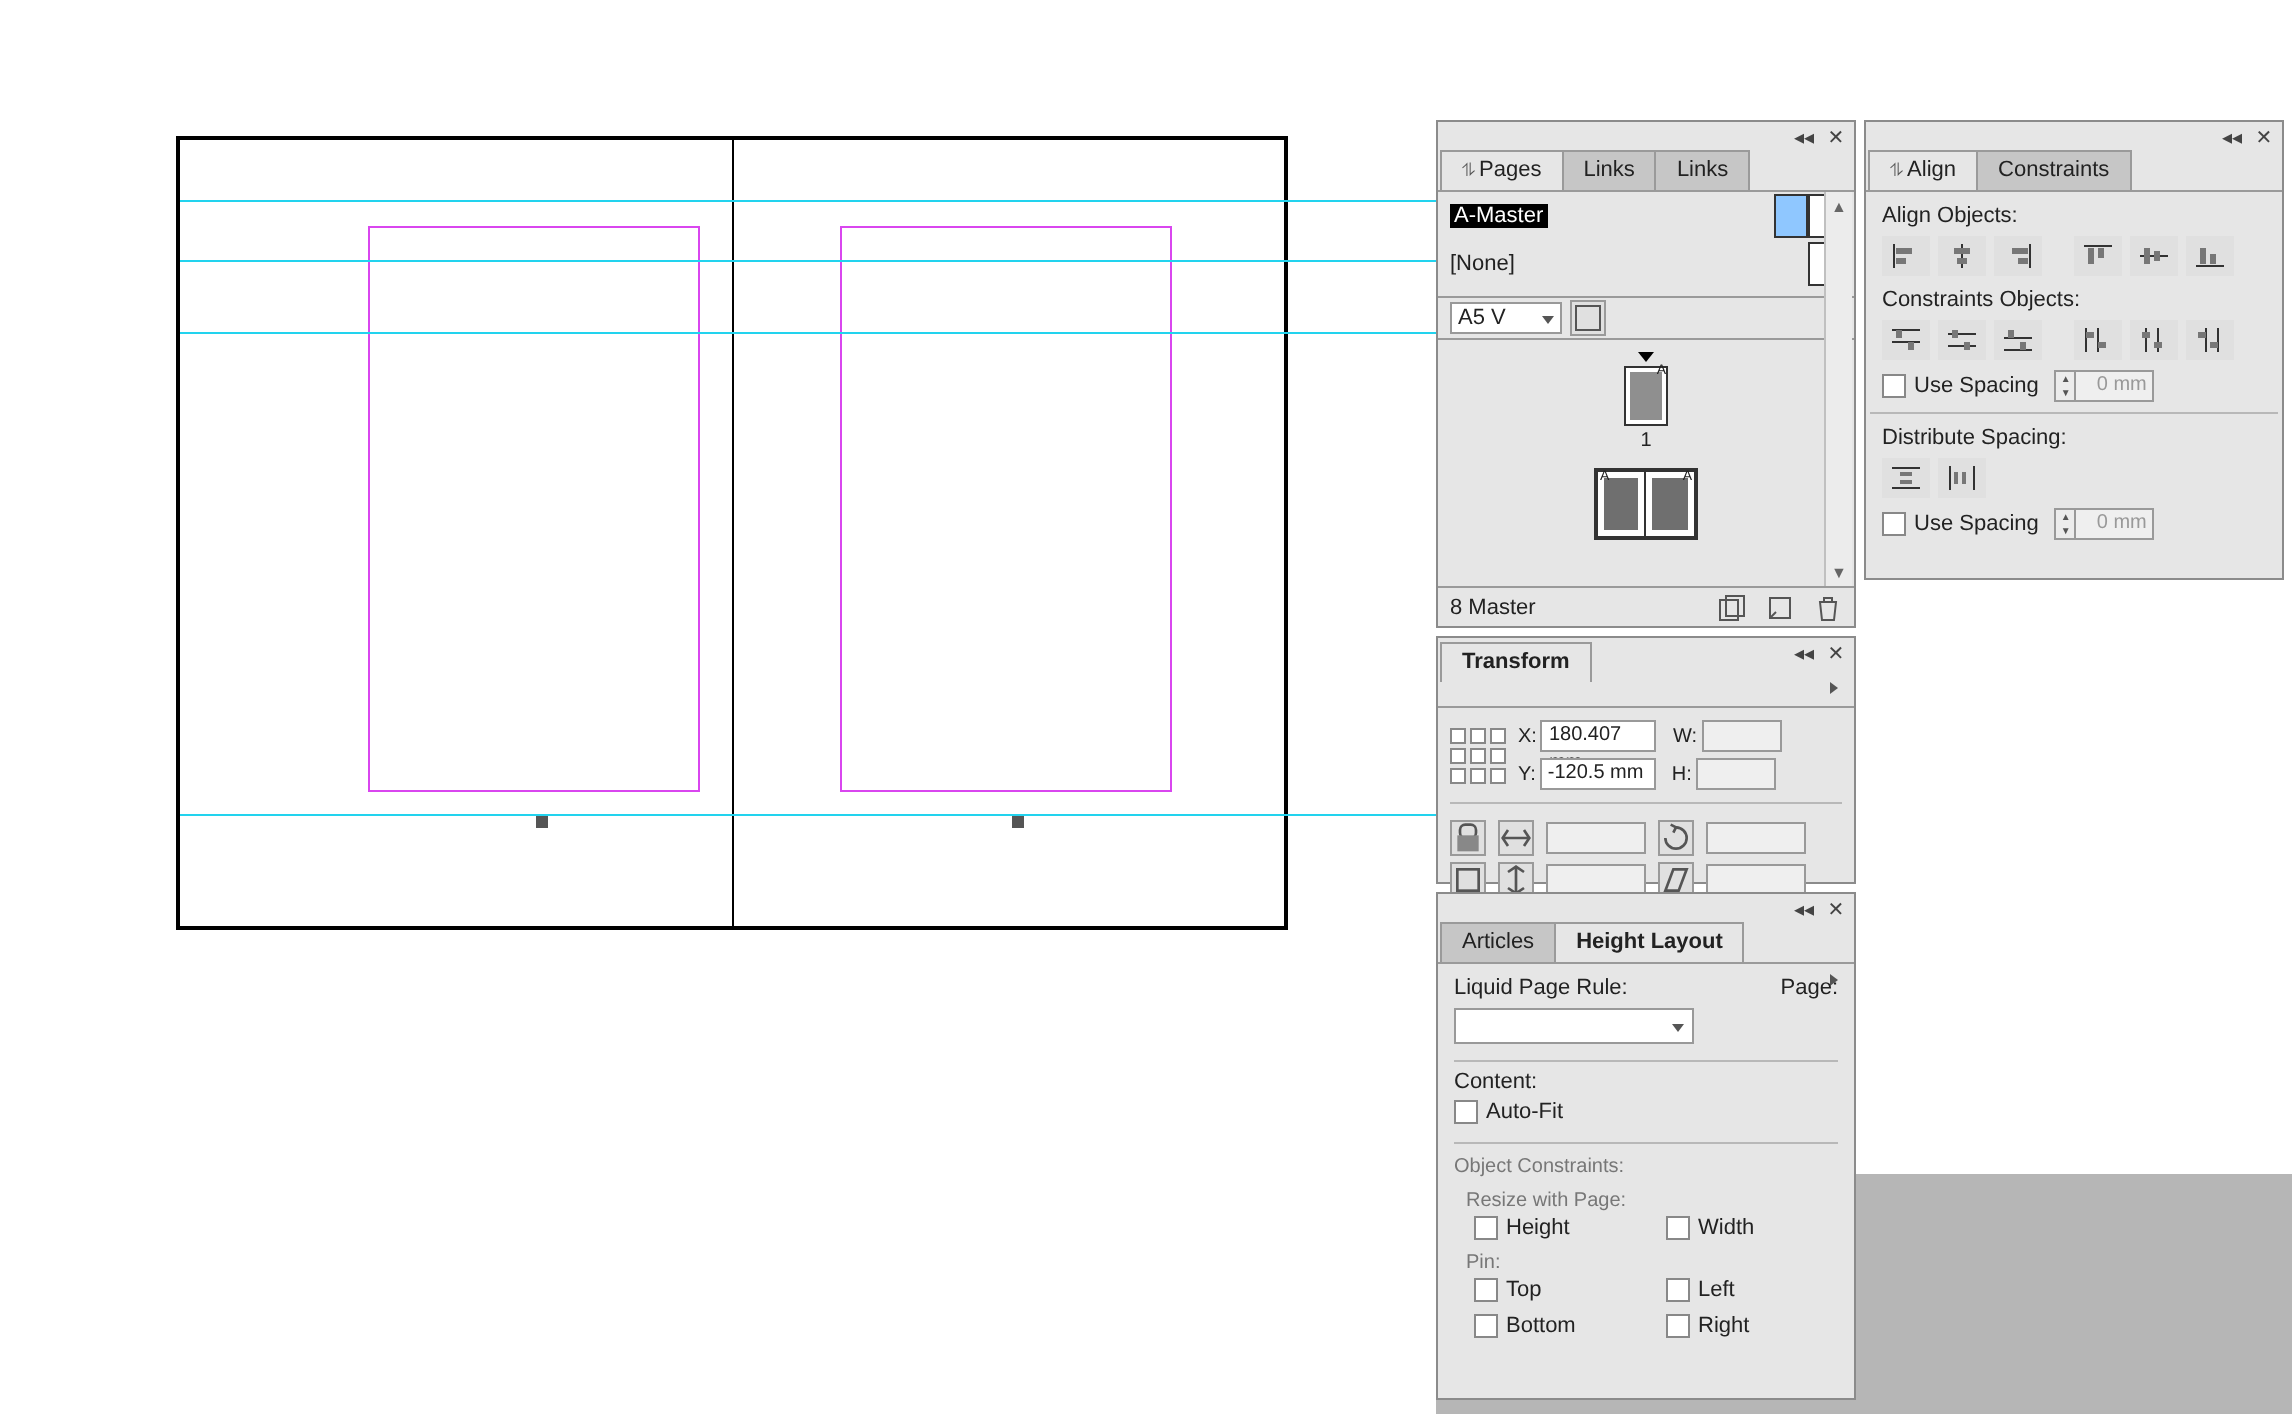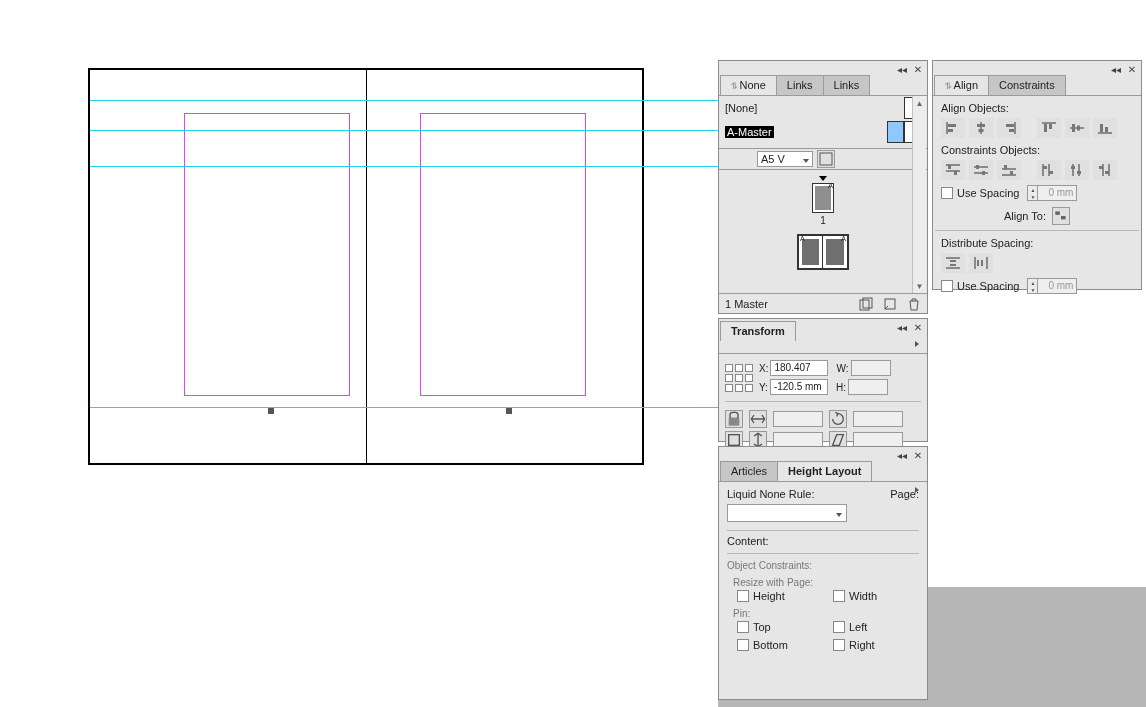--- a/index.html
+++ b/index.html
@@ -42,21 +42,21 @@
   .spinner span { flex: 1; font-size: 5px; display: flex; align-items: center; justify-content: center; color: #555; cursor: pointer; }
   .num-input { width: 40px; height: 16px; border: 1px solid #999; background: #fff; padding: 0 3px; font-size: 10px; line-height: 14px; }
   .num-input.wide { width: 58px; }
   .num-input.disabled { background: #efefef; color: #999; }
   .pg-row { display: flex; align-items: center; justify-content: space-between; height: 24px; padding: 0 6px; }
   .pg-row.selected .pg-label { background: #000; color: #fff; padding: 0 2px; }
   .pg-thumb { width: 17px; height: 22px; border: 1px solid #333; background: #fff; }
   .pg-thumb-pair { display: flex; }
   .pg-thumb-pair .pg-thumb.sel { background: #8fc7ff; }
   .pg-mid { height: 22px; border-top: 1px solid #9a9a9a; border-bottom: 1px solid #9a9a9a; display: flex; align-items: center; padding: 0 6px; gap: 4px; }
-  .pg-mid .dd { width: 56px; height: 16px; border: 1px solid #999; background: #fff; padding: 0 3px; display: flex; align-items: center; justify-content: space-between; font-size: 10px; cursor: pointer; margin-left: 32px; }
+  .pg-mid .dd { width: 56px; height: 16px; border: 1px solid #999; background: #fff; padding: 0 3px; display: flex; align-items: center; justify-content: space-between; font-size: 10px; cursor: pointer; }
   .pg-big { padding: 6px; display: flex; flex-direction: column; align-items: center; gap: 8px; }
   .big-thumb { width: 22px; height: 30px; border: 1px solid #333; background: #fff; position: relative; }
   .big-thumb.single::before { content: ""; position: absolute; inset: 2px; background: #8f8f8f; }
   .big-thumb.single::after { content: "A"; position: absolute; right: 0; top: -2px; font-size: 7px; }
   .big-spread { display: flex; border: 2px solid #333; }
   .big-spread .big-thumb { border: none; border-right: 1px solid #333; width: 24px; height: 32px; }
   .big-spread .big-thumb:last-child { border-right: none; }
   .big-spread .big-thumb::before { content: ""; position: absolute; inset: 3px; background: #6f6f6f; }
   .big-spread .big-thumb .corner { position: absolute; font-size: 7px; top: -1px; }
   .pg-footer { position: absolute; left: 0; right: 0; bottom: 0; height: 20px; border-top: 1px solid #9a9a9a; display: flex; align-items: center; justify-content: space-between; padding: 0 6px; font-size: 10px; }
@@ -102,38 +102,38 @@
     <div class="page-tick" style="left:416px; top:338px"></div>
   </div>
 </div>
 
 <div class="panel" style="left:718px; top:60px; width:210px; height:254px">
   <div class="panel-ctl">
     <div class="ctl-btn">◂◂</div>
     <div class="ctl-btn">✕</div>
   </div>
   <div class="tabs">
-    <div class="tab active updown"><span>None</span></div>
+    <div class="tab active updown"><span>Pages</span></div>
     <div class="tab">Links</div>
     <div class="tab">Links</div>
   </div>
   <div class="flyout"></div>
 
   <div class="panel-body">
-    <div class="pg-row">
-      <span class="pg-label">[None]</span>
-      <div class="pg-thumb"></div>
-    </div>
     <div class="pg-row selected">
       <span class="pg-label">A-Master</span>
       <div class="pg-thumb-pair">
         <div class="pg-thumb sel"></div>
         <div class="pg-thumb"></div>
       </div>
     </div>
+    <div class="pg-row">
+      <span class="pg-label">[None]</span>
+      <div class="pg-thumb"></div>
+    </div>
 
     <div class="pg-mid" style="margin-top:4px">
       <div class="dd">
         <span>A5 V</span>
         <span class="tri-down"></span>
       </div>
       <div class="mini-btn">
           <svg viewBox="0 0 16 16">
             <rect x="2" y="2" width="12" height="12" fill="none" stroke="#555"></rect>
           </svg>
@@ -155,21 +155,21 @@
           </div>
       </div>
     </div>
 
     <div class="scrollbar" style="top:0; bottom:20px">
       <div class="sb-btn">▲</div>
       <div class="sb-btn" style="position:absolute;bottom:0;left:0;right:0">▼</div>
     </div>
 
     <div class="pg-footer">
-      <span>1 Master</span>
+      <span>8 Master</span>
       <div class="ficons">
         <div class="ficon">
             <svg viewBox="0 0 14 14">
               <rect x="1" y="3" width="9" height="10" fill="none" stroke="#555"></rect>
               <rect x="4" y="1" width="9" height="10" fill="none" stroke="#555"></rect>
             </svg>
           </div>
         <div class="ficon">
             <svg viewBox="0 0 14 14">
               <rect x="2" y="2" width="10" height="10" fill="none" stroke="#555"></rect>
@@ -303,29 +303,20 @@
       <span>Use Spacing</span>
       <div class="num-field" style="margin-left:4px">
         <div class="spinner">
             <span>▲</span>
             <span>▼</span>
           </div>
         <div class="num-input disabled">0 mm</div>
       </div>
     </div>
 
-    <div class="chk-row" style="justify-content:center; gap:6px">
-      <span>Align To:</span>
-      <div class="mini-btn">
-          <svg viewBox="0 0 14 14">
-            <rect x="2" y="3" width="4" height="3" fill="#666"></rect>
-            <rect x="7" y="7" width="4" height="3" fill="#666"></rect>
-          </svg>
-        </div>
-    </div>
     <div class="divider"></div>
 
     <div class="section-label">Distribute Spacing:</div>
     <div class="icon-row">
       <div class="tool-icon">
           <svg viewBox="0 0 16 14">
             <line x1="1" y1="2" x2="15" y2="2" stroke="#333"></line>
             <line x1="1" y1="12" x2="15" y2="12" stroke="#333"></line>
             <rect x="5" y="4" width="6" height="2" fill="#777"></rect>
             <rect x="5" y="8" width="6" height="2" fill="#777"></rect>
@@ -443,29 +434,33 @@
     <div class="ctl-btn">✕</div>
   </div>
   <div class="tabs">
     <div class="tab">Articles</div>
     <div class="tab active" style="font-weight:bold">Height Layout</div>
   </div>
   <div class="flyout"></div>
 
   <div class="ll-body">
     <div class="ll-row">
-      <span>Liquid None Rule:</span>
+      <span>Liquid Page Rule:</span>
       <span>Page:</span>
     </div>
     <div class="dd-wide" style="width:120px">
         <span class="tri-down"></span>
       </div>
 
     <div class="divider" style="margin-top:8px"></div>
     <div style="margin-top:4px">Content:</div>
+    <div class="chk-row" style="padding-left:0">
+      <div class="chk"></div>
+      <span>Auto-Fit</span>
+    </div>
 
     <div class="divider" style="margin-top:6px"></div>
     <div class="sub-label">Object Constraints:</div>
     <div class="sub-label" style="margin-left:6px">Resize with Page:</div>
     <div class="chk-grid">
       <div class="chk-row" style="padding:0">
           <div class="chk"></div>
           <span>Height</span>
         </div>
       <div class="chk-row" style="padding:0">

